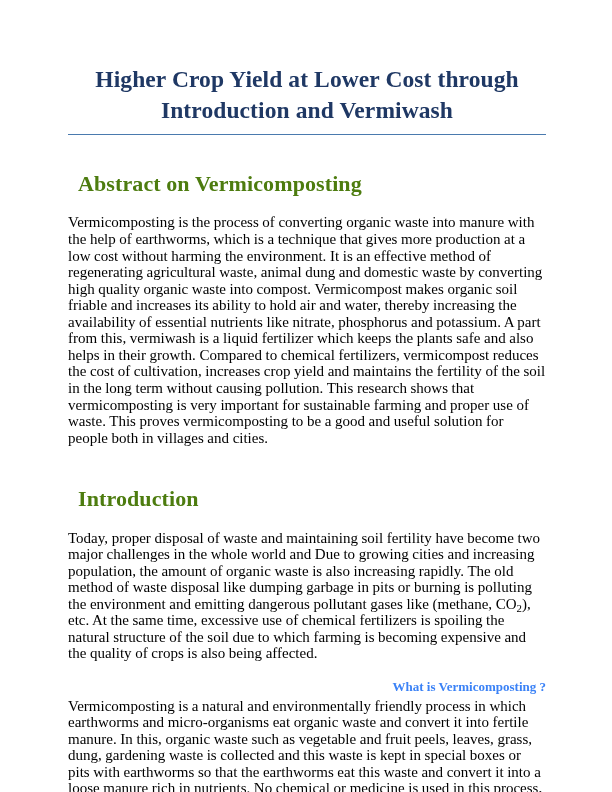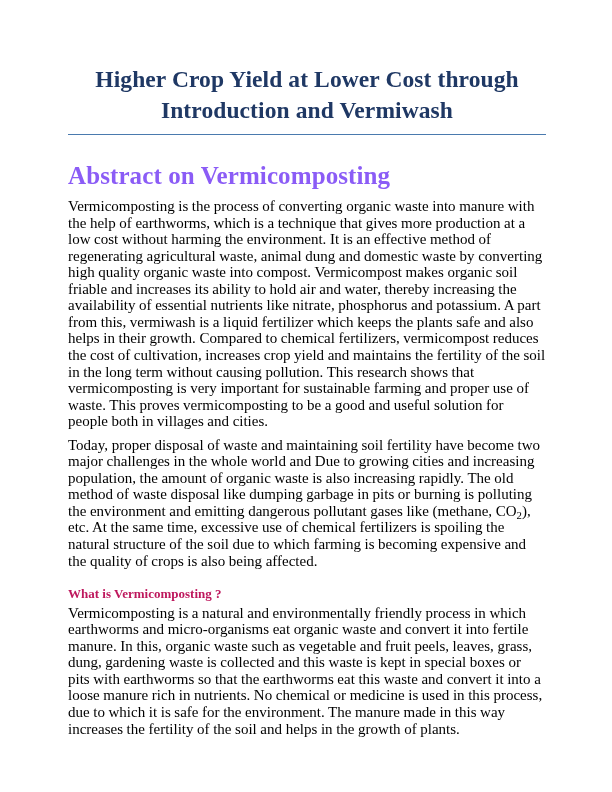--- a/index.html
+++ b/index.html
@@ -53,39 +53,40 @@
     margin-top: 9px;
     margin-bottom: 0;
     height: 0;
     border: 0;
     border-top: 1.4px solid #4A7AAE;
     width: 478px;
   }
 
   
   h2.section-heading {
-    margin: 0;
+    margin: 10px;
     font-family: "Liberation Serif", "DejaVu Serif", serif;
-    font-size: 25px;
+    font-size: 22px;
     font-weight: bold;
-    color: #8b5cf6;
+    color: #4d7c0f;
     line-height: 1.2;
     letter-spacing: 0.1px;
   }
   h2.abstract-heading { padding-top: 26px; }
   h2.intro-heading    { padding-top: 30px; }
 
   h3.sub-heading {
     margin: 0;
     padding-top: 17px;
     font-family: "Liberation Serif", "DejaVu Serif", serif;
     font-size: 13px;
     font-weight: bold;
-    color: #be185d;
+    color: #3b82f6;
     line-height: 1.2;
+    text-align: right;
   }
 
   
   p.body-text {
     margin: 0;
     padding-top: 7px;
     font-family: "Liberation Serif", "DejaVu Serif", serif;
     font-size: 15px;
     line-height: 16.55px;
     color: #000000;
@@ -110,20 +111,21 @@
       <span class="title-line">Higher Crop Yield at Lower Cost through</span>
       <span class="title-line">Introduction and Vermiwash</span>
     </h1>
 
     <hr class="title-rule">
 
     <h2 class="section-heading abstract-heading">Abstract on Vermicomposting</h2>
 
     <p class="body-text">Vermicomposting is the process of converting organic waste into manure with the help of earthworms, which is a technique that gives more production at a low cost without harming the environment. It is an effective method of regenerating agricultural waste, animal dung and domestic waste by converting high quality organic waste into compost. Vermicompost makes organic soil friable and increases its ability to hold air and water, thereby increasing the availability of essential nutrients like nitrate, phosphorus and potassium. A part from this, vermiwash is a liquid fertilizer which keeps the plants safe and also helps in their growth. Compared to chemical fertilizers, vermicompost reduces the cost of cultivation, increases crop yield and maintains the fertility of the soil in the long term without causing pollution. This research shows that vermicomposting is very important for sustainable farming and proper use of waste. This proves vermicomposting to be a good and useful solution for people both in villages and cities.</p>
 
+    <h2 class="section-heading intro-heading">Introduction</h2>
 
     <p class="body-text">
       <span>Today, proper disposal of waste and maintaining soil fertility have become two major challenges in the whole world and Due to growing cities and increasing population, the amount of organic waste is also increasing rapidly. The old method of waste disposal like dumping garbage in pits or burning is polluting the environment and emitting dangerous pollutant gases like (methane, CO</span><sub>2</sub><span>), etc. At the same time, excessive use of chemical fertilizers is spoiling the natural structure of the soil due to which farming is becoming expensive and the quality of crops is also being affected.</span>
     </p>
 
     <h3 class="sub-heading">What is Vermicomposting ?</h3>
 
     <p class="body-text tight">Vermicomposting is a natural and environmentally friendly process in which earthworms and micro-organisms eat organic waste and convert it into fertile manure. In this, organic waste such as vegetable and fruit peels, leaves, grass, dung, gardening waste is collected and this waste is kept in special boxes or pits with earthworms so that the earthworms eat this waste and convert it into a loose manure rich in nutrients. No chemical or medicine is used in this process, due to which it is safe for the environment. The manure made in this way increases the fertility of the soil and helps in the growth of plants.</p>
 
   </div>

